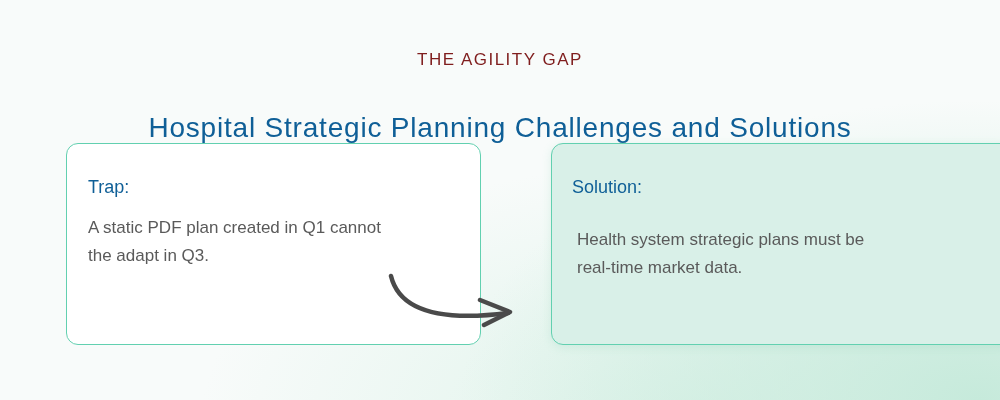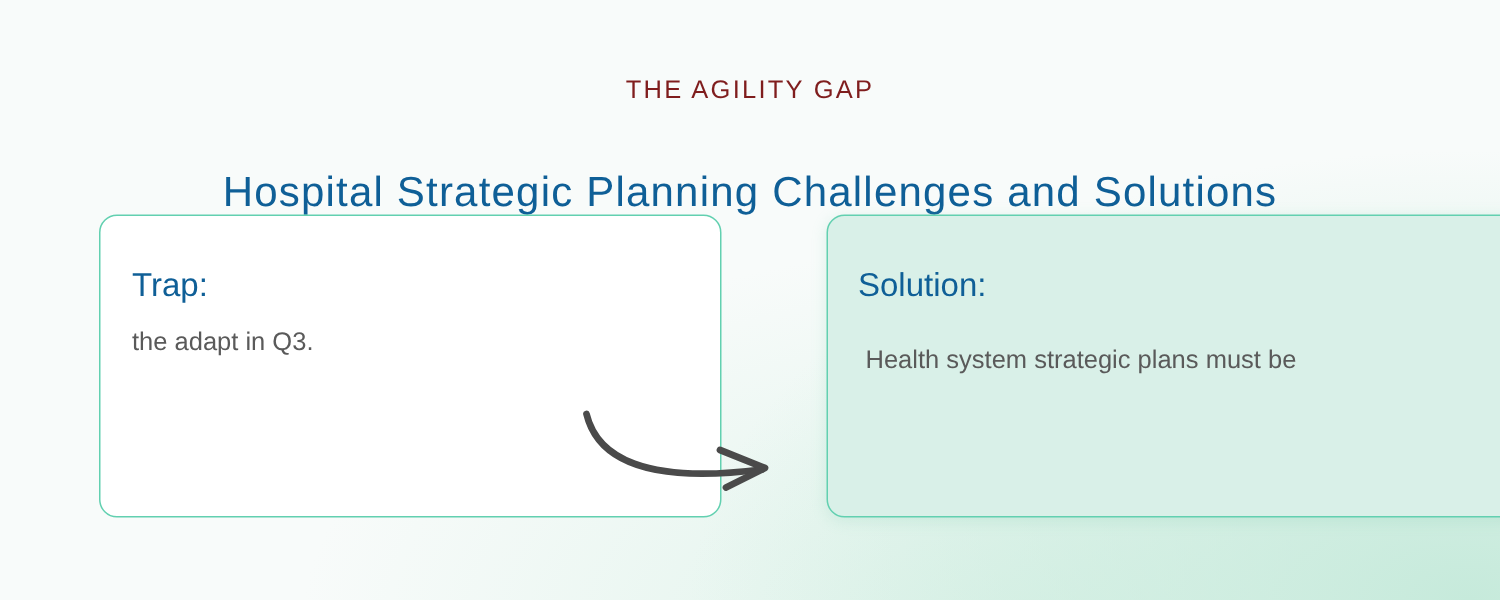--- a/index.html
+++ b/index.html
@@ -23,21 +23,21 @@
     position: absolute; top: 80px; left: 0; width: 1000px; text-align: center;
     color: #0f5f97; font-size: 28px; letter-spacing: 0.8px; margin-top: 32px;
   }
   .card {
     position: absolute; top: 143px; height: 202px; box-sizing: border-box;
     border: 1.5px solid #62d0b0; border-radius: 12px;
   }
   .card.trap { left: 66px; width: 415px; background: #ffffff; }
   .card.solution { left: 527px; width: 464px; background: #d9f0e8; box-shadow: 0 2px 10px rgba(120,200,170,0.2); margin-left: 24px; }
   .card-heading {
-    position: absolute; color: #0f5f97; font-size: 22px; text-align: center;
+    position: absolute; color: #0f5f97; font-size: 18px; text-align: center;
   }
   .trap .card-heading { left: 21px; top: 33px; }
   .solution .card-heading { left: 20px; top: 33px; }
   .card-body {
     position: absolute; color: #5a5a5a; font-size: 17px; line-height: 28px; font-weight: 300;
   }
   .trap .card-body { left: 21px; top: 70px; width: 380px; }
   .solution .card-body { left: 25px; top: 82px; width: 380px; }
   .arrow { position: absolute; left: 380px; top: 265px; width: 150px; height: 70px; }
 </style>
@@ -45,27 +45,29 @@
 <body>
 
 <div class="bg"></div>
 
 <div class="eyebrow">THE AGILITY GAP</div>
 <div class="title">Hospital Strategic Planning Challenges and Solutions</div>
 
 <div class="card trap">
   <div class="card-heading">Trap:</div>
   <div class="card-body">
+    <div>A static PDF plan created in Q1 cannot</div>
     <div>the adapt in Q3.</div>
   </div>
 </div>
 
 <div class="card solution">
   <div class="card-heading">Solution:</div>
   <div class="card-body">
     <div>Health system strategic plans must be</div>
+    <div>real-time market data.</div>
   </div>
 </div>
 
 <svg class="arrow" viewBox="0 0 150 70">
   <path d="M11 11 C 18 40, 50 58, 128 48" fill="none" stroke="#4a4a4a" stroke-width="4.5" stroke-linecap="round"></path>
   <path d="M100 35 L 130 47 L 104 60" fill="none" stroke="#4a4a4a" stroke-width="4.5" stroke-linecap="round" stroke-linejoin="round"></path>
 </svg>
 
 </body></html>

